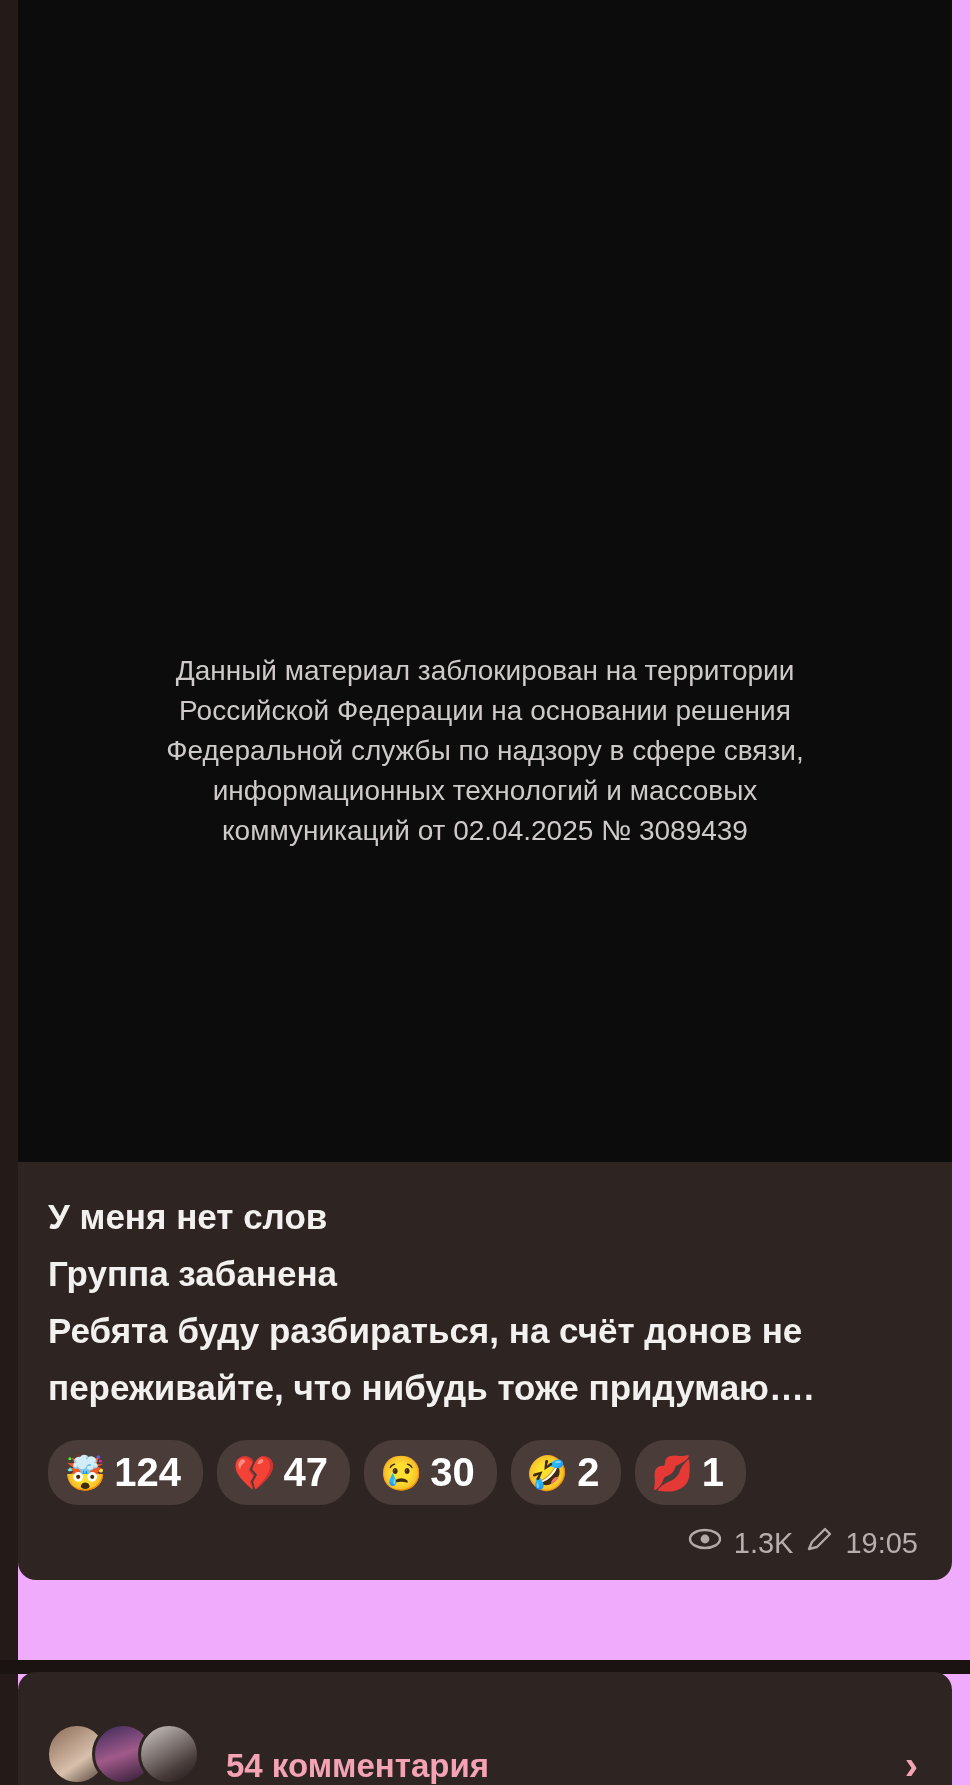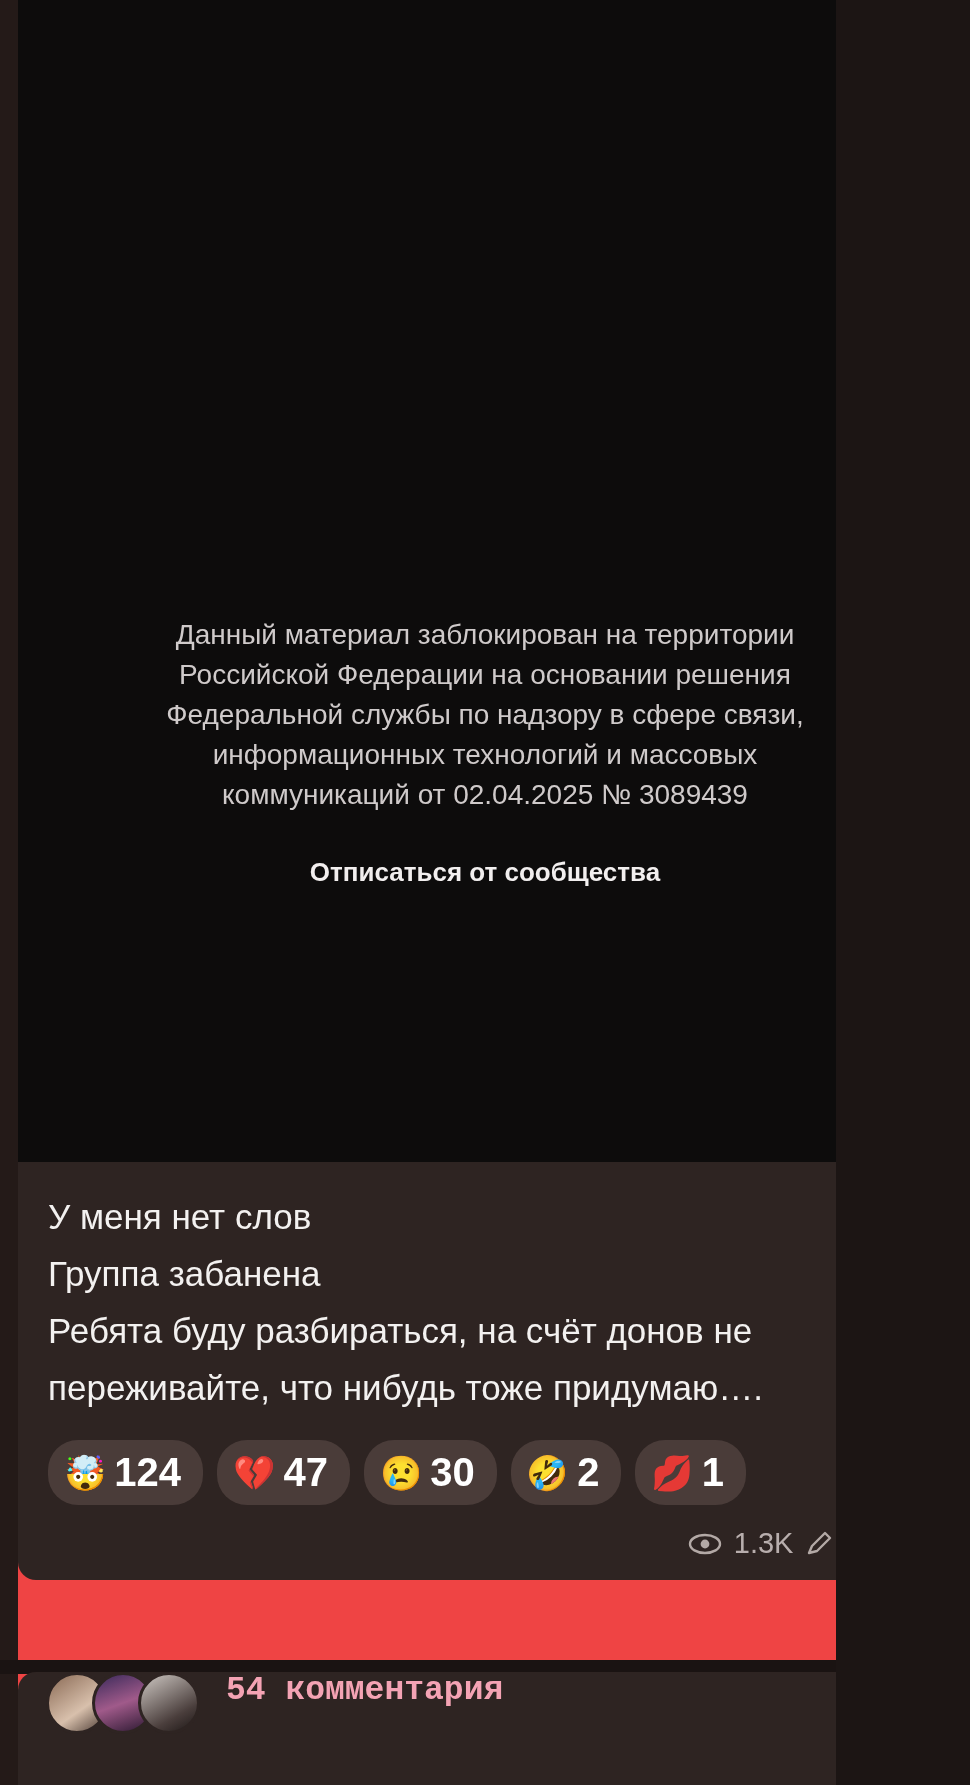--- a/index.html
+++ b/index.html
@@ -3,23 +3,23 @@
 <meta charset="utf-8">
 <style>
   html, body {
     margin: 0;
     padding: 0;
     background: #1c1514;
     font-family: "Liberation Sans", sans-serif;
   }
   #app {
     position: relative;
-    width: 836px;
+    width: 970px;
     height: 1785px;
-    background: #ef4444;
+    background: #f0abfc;
     overflow: hidden;
   }
   
   .wallpaper-left {
     position: absolute;
     left: 0; top: 0;
     width: 18px; height: 1785px;
     background: #241a18;
   }
   .message-bubble {
@@ -59,20 +59,21 @@
   }
   .text-area {
     padding: 26px 30px 0 30px;
   }
   .msg-text {
     color: #f3f1f0;
     font-size: 35px;
     line-height: 57px;
     white-space: pre-wrap;
     word-wrap: break-word;
+    font-weight: bold;
   }
   .reactions {
     display: flex;
     gap: 14px;
     padding: 24px 30px 0 30px;
     flex-wrap: wrap;
   }
   .reaction {
     display: flex;
     align-items: center;
@@ -86,21 +87,21 @@
     font-size: 34px;
     line-height: 36px;
   }
   .reaction .cnt {
     color: #ffffff;
     font-size: 40px;
     font-weight: bold;
   }
   .meta-row {
     display: flex;
-    align-items: center;
+    align-items: flex-start;
     justify-content: flex-end;
     gap: 12px;
     padding: 22px 34px 20px 0;
     color: #b3a9a6;
     font-size: 29px;
   }
   .meta-row .icon {
     display: inline-flex;
     align-items: center;
   }
@@ -109,25 +110,24 @@
   }
   .comments-bar {
     position: absolute;
     left: 18px;
     top: 1672px;
     width: 934px;
     height: 113px;
     background: #2e2422;
     border-radius: 18px 18px 0 0;
     display: flex;
-    align-items: flex-start;
+    align-items: flex-end;
     padding: 0 28px;
     box-sizing: border-box;
     cursor: pointer;
-    font-family: Liberation Mono, monospace;
   }
   .avatars {
     display: flex;
     align-items: center;
   }
   .avatar {
     width: 56px;
     height: 56px;
     border-radius: 50%;
     border: 3px solid #2e2422;
@@ -165,21 +165,20 @@
 <body>
 
 <div id="app">
 
   <div class="wallpaper-left"></div>
 
   <div class="message-bubble">
 
     <div class="media-area">
       <div class="blocked-text">Данный материал заблокирован на территории Российской Федерации на основании решения Федеральной службы по надзору в сфере связи, информационных технологий и массовых коммуникаций от 02.04.2025 № 3089439</div>
-      <div class="unsubscribe-link">Отписаться от сообщества</div>
     </div>
 
     <div class="text-area">
       <div class="msg-text">У меня нет слов
 Группа забанена
 Ребята буду разбираться, на счёт донов не переживайте, что нибудь тоже придумаю….</div>
     </div>
 
     <div class="reactions">
       <div class="reaction">

